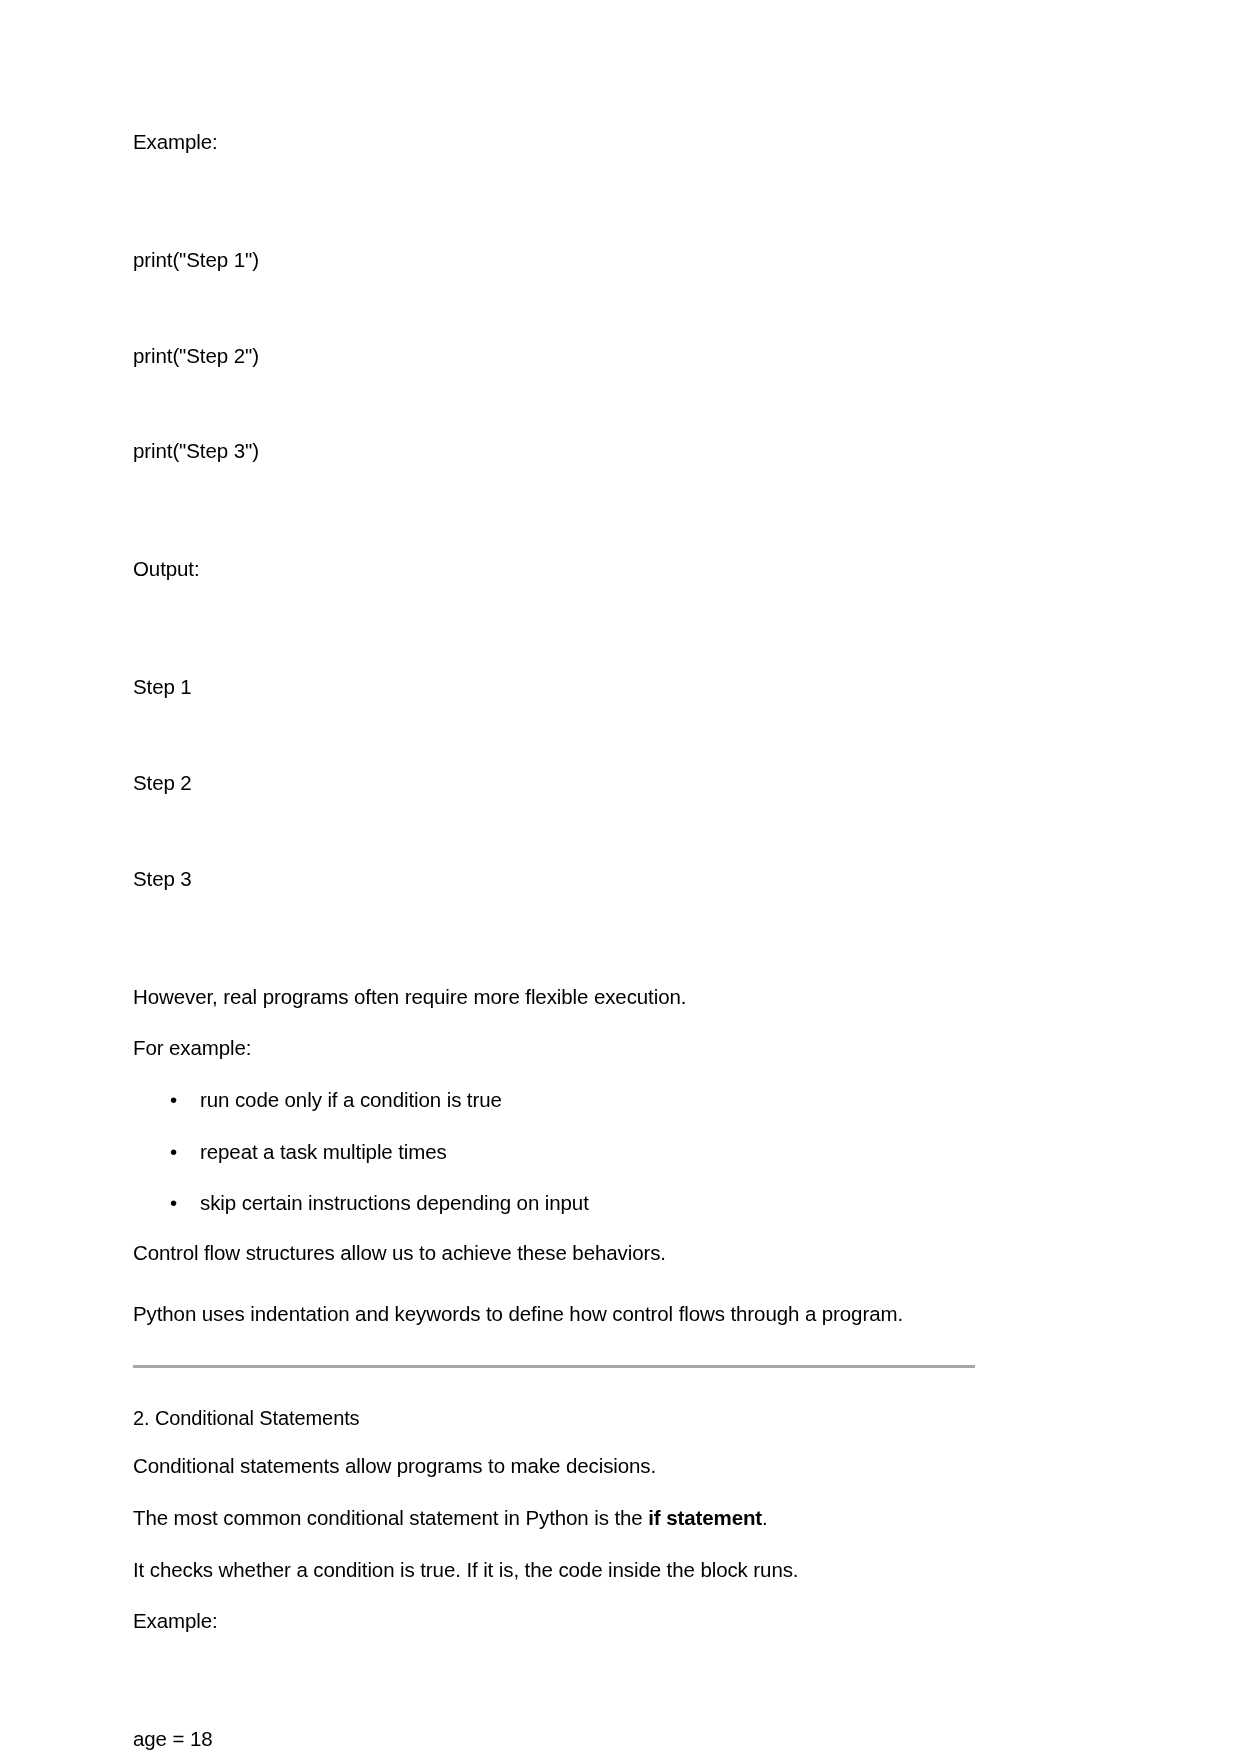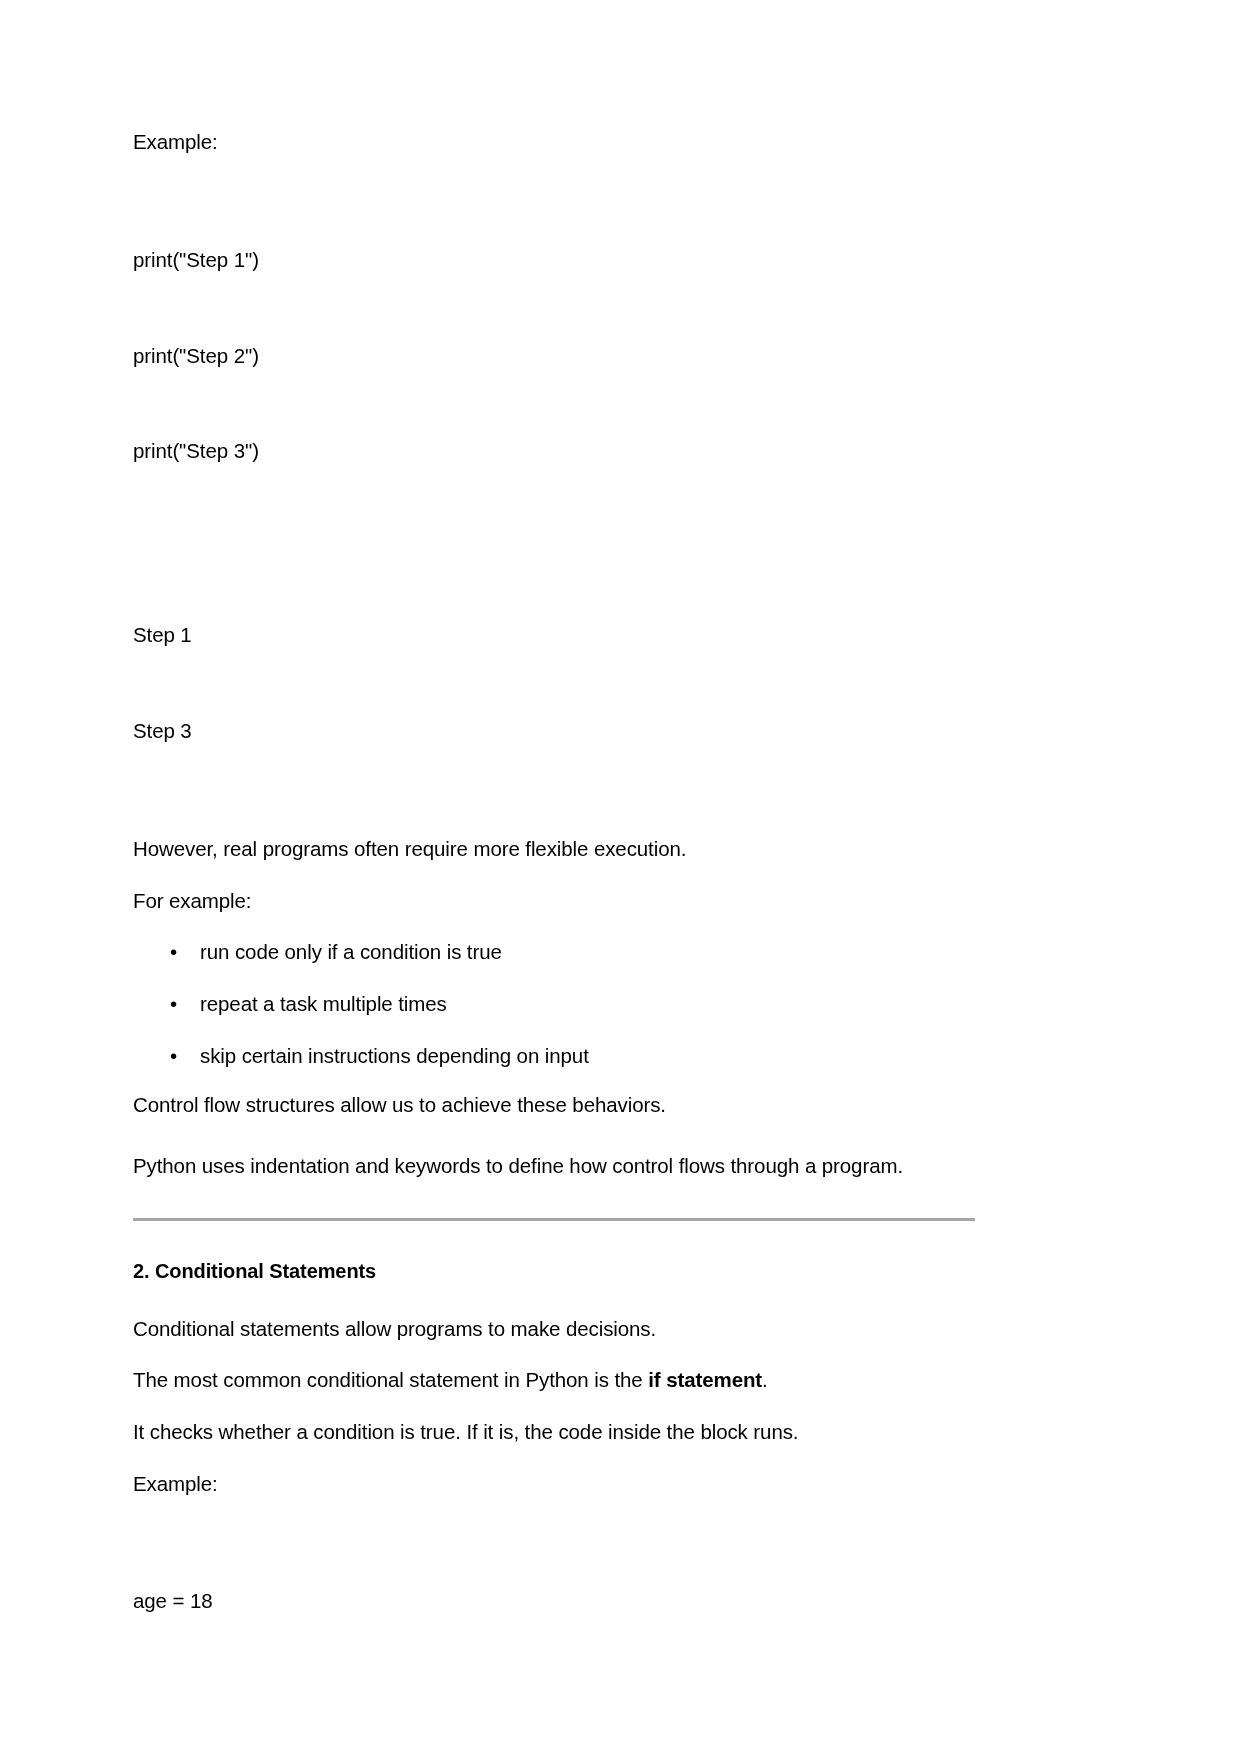--- a/index.html
+++ b/index.html
@@ -67,45 +67,47 @@
   }
   .divider {
     border: 0;
     height: 3px;
     background: #a6a6a6;
     margin: 38px 0 37px 0;
     width: 100%;
   }
   .heading {
     font-size: 20px;
-    font-weight: bold;
+    font-weight: normal;
     line-height: 1.35;
-    margin: 0 0 30px 0;
+    margin: 0 0 20px 0;
     letter-spacing: -0.1px;
   }
   b, strong { font-weight: bold; margin-top: 26px; }
   .gap-after-bullets { margin-bottom: 33px; }
 </style>
 </head>
 <body>
 
 <div class="page">
   <div class="content">
 
     <p class="para">Example:</p>
 
     <div class="code-block">
       <span class="code-line">print("Step 1")</span>
       <span class="code-line">print("Step 2")</span>
       <span class="code-line">print("Step 3")</span>
     </div>
 
+    <p class="para">Output:</p>
 
     <div class="code-block">
       <span class="code-line">Step 1</span>
+      <span class="code-line">Step 2</span>
       <span class="code-line">Step 3</span>
     </div>
 
     <p class="para">However, real programs often require more flexible execution.</p>
 
     <p class="para">For example:</p>
 
     <ul class="bullets">
       <li>
         <span class="bullet-dot">•</span>

